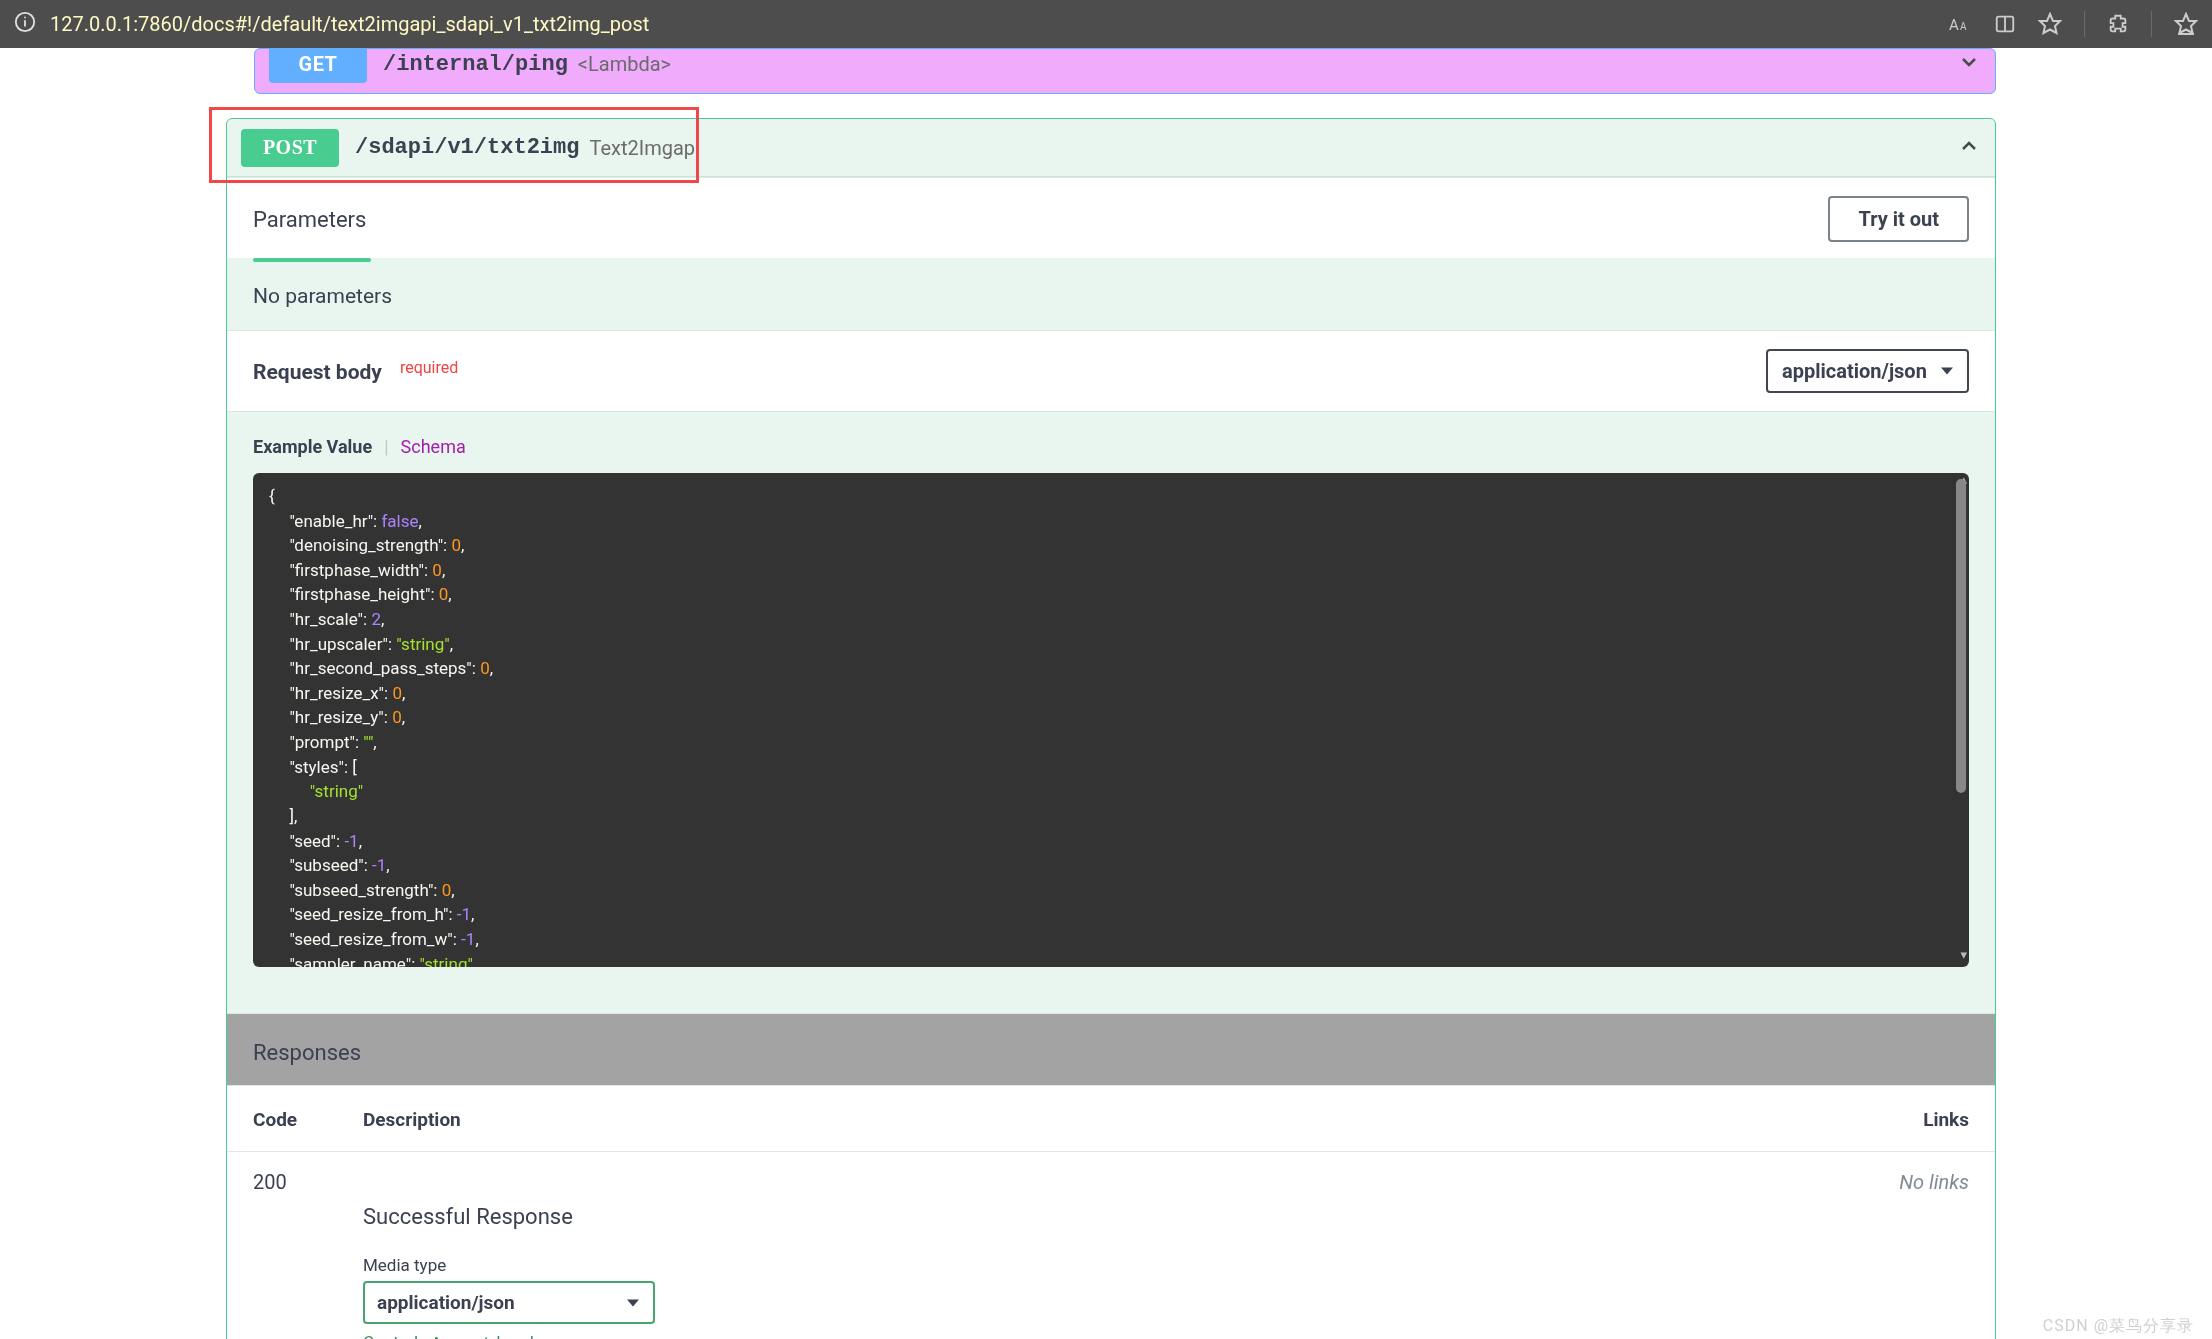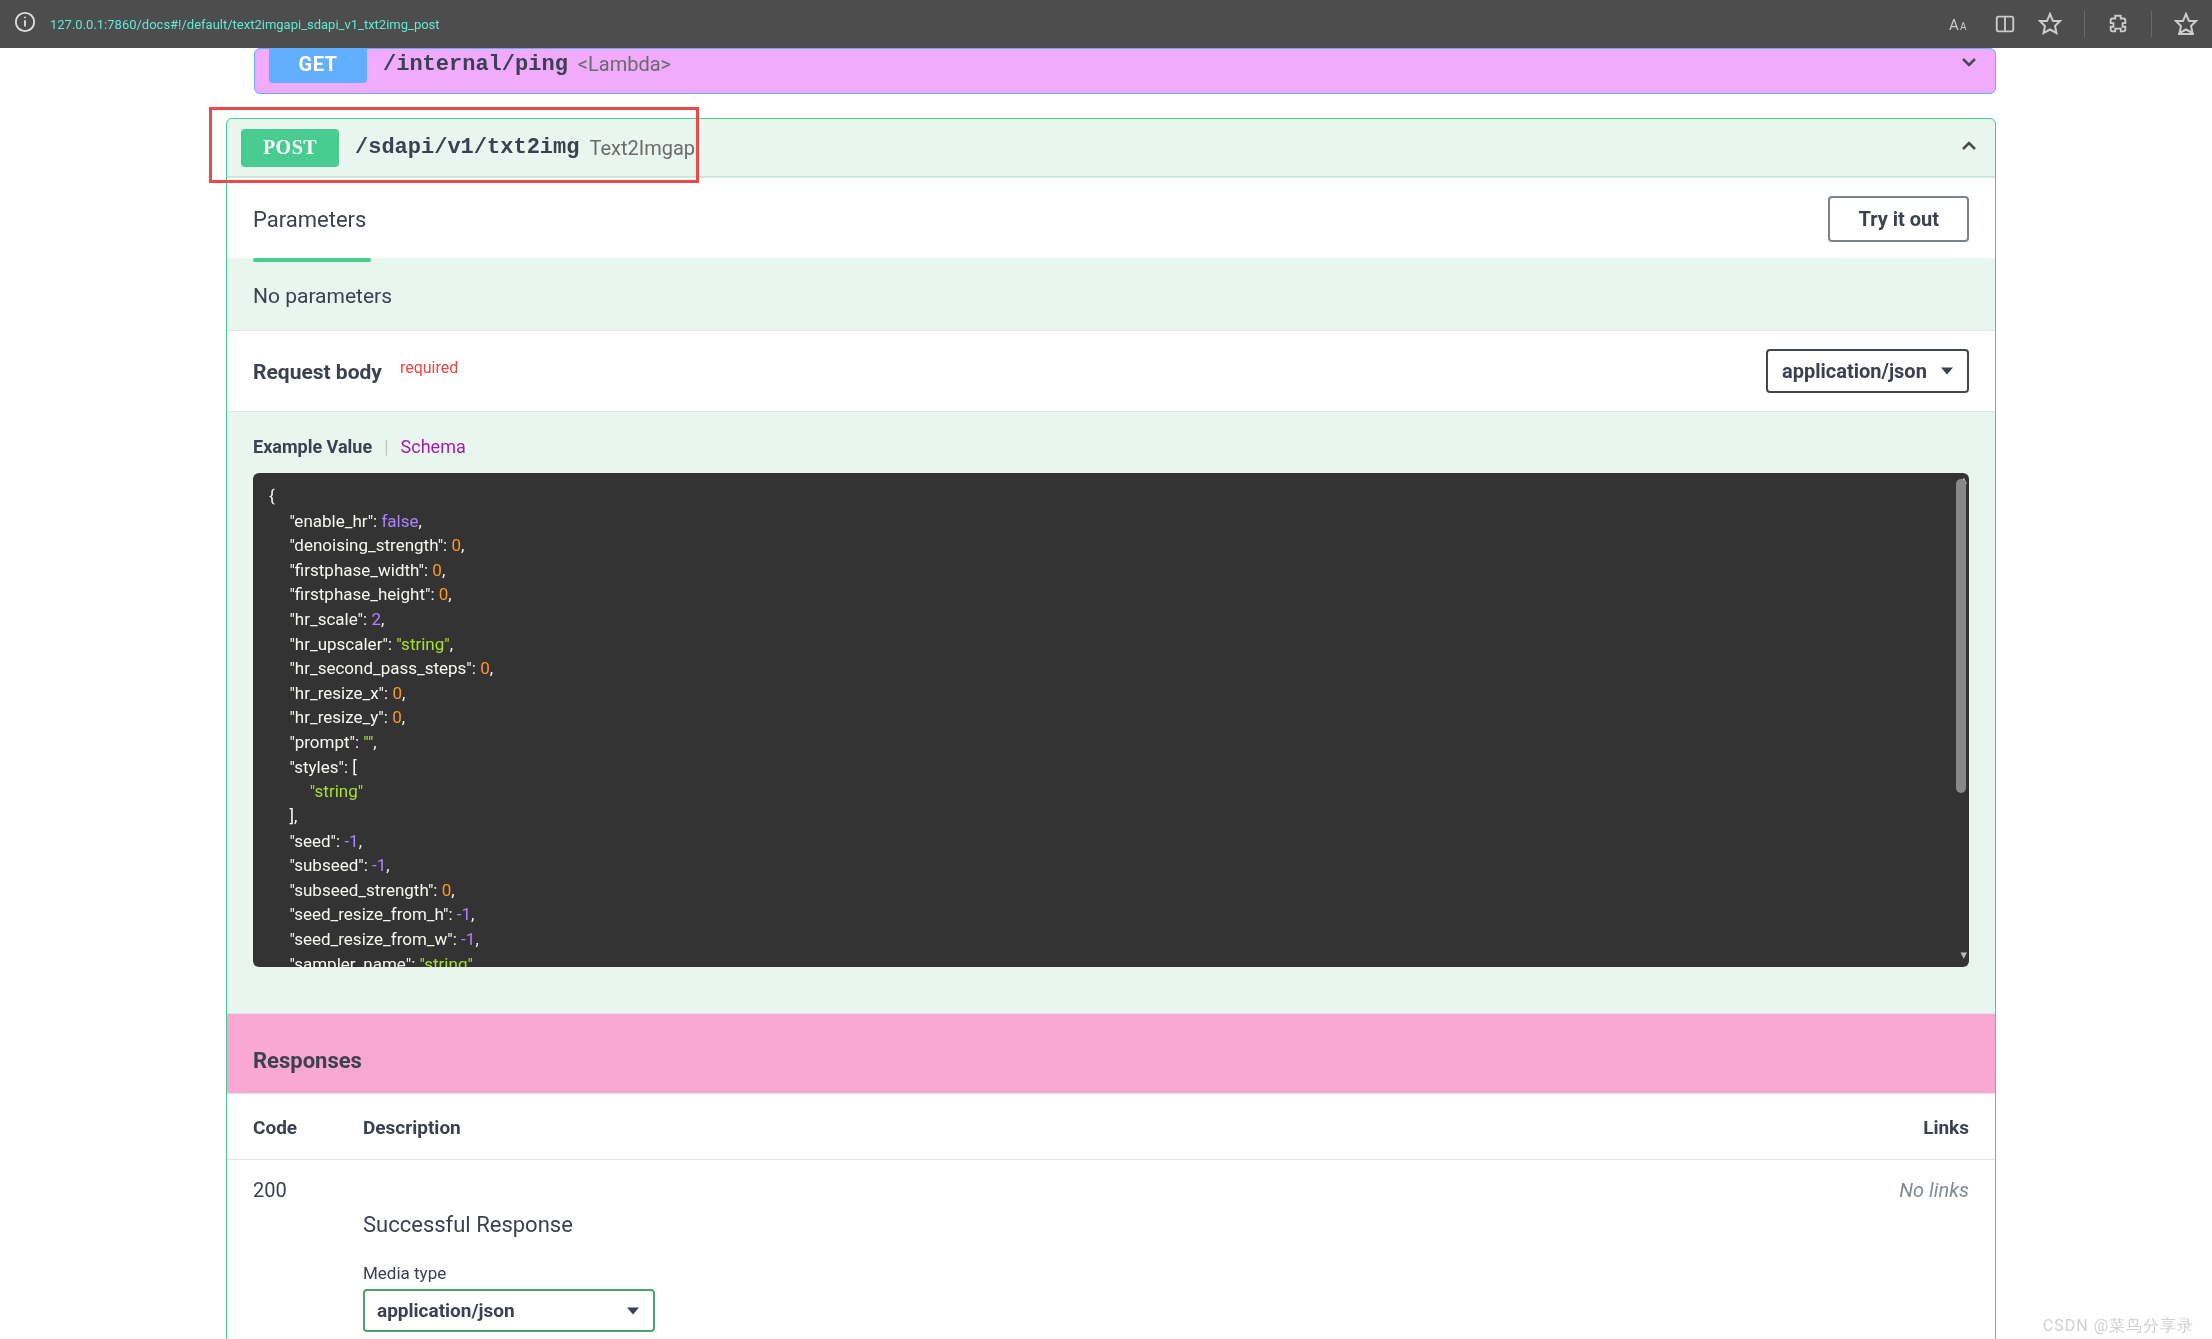--- a/index.html
+++ b/index.html
@@ -4,21 +4,21 @@
 <style>
   * { box-sizing: border-box; margin: 0; padding: 0; font-family: -apple-system, BlinkMacSystemFont, "Segoe UI", Roboto, sans-serif; }
   body { background: #ffffff; }
 
   
   .browser-bar {
     height: 48px; background: #4d4d4d; display: flex; align-items: center;
     padding: 0 14px; color: #e0e0e0; font-size: 20px;
   }
   .addr-icon { margin-right: 14px; color: #e0e0e0; }
-  .addr-text { flex: 1; color: #5eead4; font-size: 13px; }
+  .addr-text { flex: 1; color: #fef9c3; font-size: 20px; }
   .chrome-icons { display: flex; gap: 22px; align-items: center; color: #cccccc; }
   .chrome-sep { width:1px; height:26px; background:#6a6a6a; }
   .chrome-icons svg { display:block; }
 
   
   .page { width: 2212px; }
   .content { width: 1770px; margin-left: 226px; }
 
   
   .opblock-get {
@@ -96,21 +96,21 @@
   }
   .codeblock .sb { position:absolute; right:3px; top:6px; width:10px; height:314px; background:#888; border-radius:5px; }
   .codeblock .sb-down { position:absolute; right:2px; bottom:4px; color:#bbb; font-size:13px;}
   .codeblock .sb-up   { position:absolute; right:2px; top:-2px; color:#bbb; font-size:13px;}
   .k { color:#f8f8f2; } 
   .b { color:#ae81ff; } 
   .n { color:#fd971f; } 
   .s { color:#a6e22e; } 
   .p { color:#f8f8f2; } 
 
-  .section-title { font-size:22px; font-weight:700; color:#3b4151; padding:34px 26px 20px; border-top:1px solid #d9e9e1; background:#f9a8d4;}
+  .section-title { font-size:22px; font-weight:400; color:#3b4151; padding:26px 26px 20px; border-top:1px solid #d9e9e1; background:#a3a3a3;}
 
   .resp-table { background:#fff; border-top:1px solid #d9e9e1; }
   .resp-head { display:flex; padding:22px 26px 20px; font-size:19px; font-weight:700; color:#3b4151; border-bottom:1px solid #e4e4e4; }
   .col-code { width:110px; }
   .col-desc { flex:1; }
   .col-links { width:120px; text-align:right; }
 
   .resp-row { display:flex; padding:18px 26px 10px; color:#3b4151; font-size:20px; }
   .resp-row .col-code { font-weight:400; }
   .nolinks { font-style:italic; color:#818b94; font-size:20px; }

